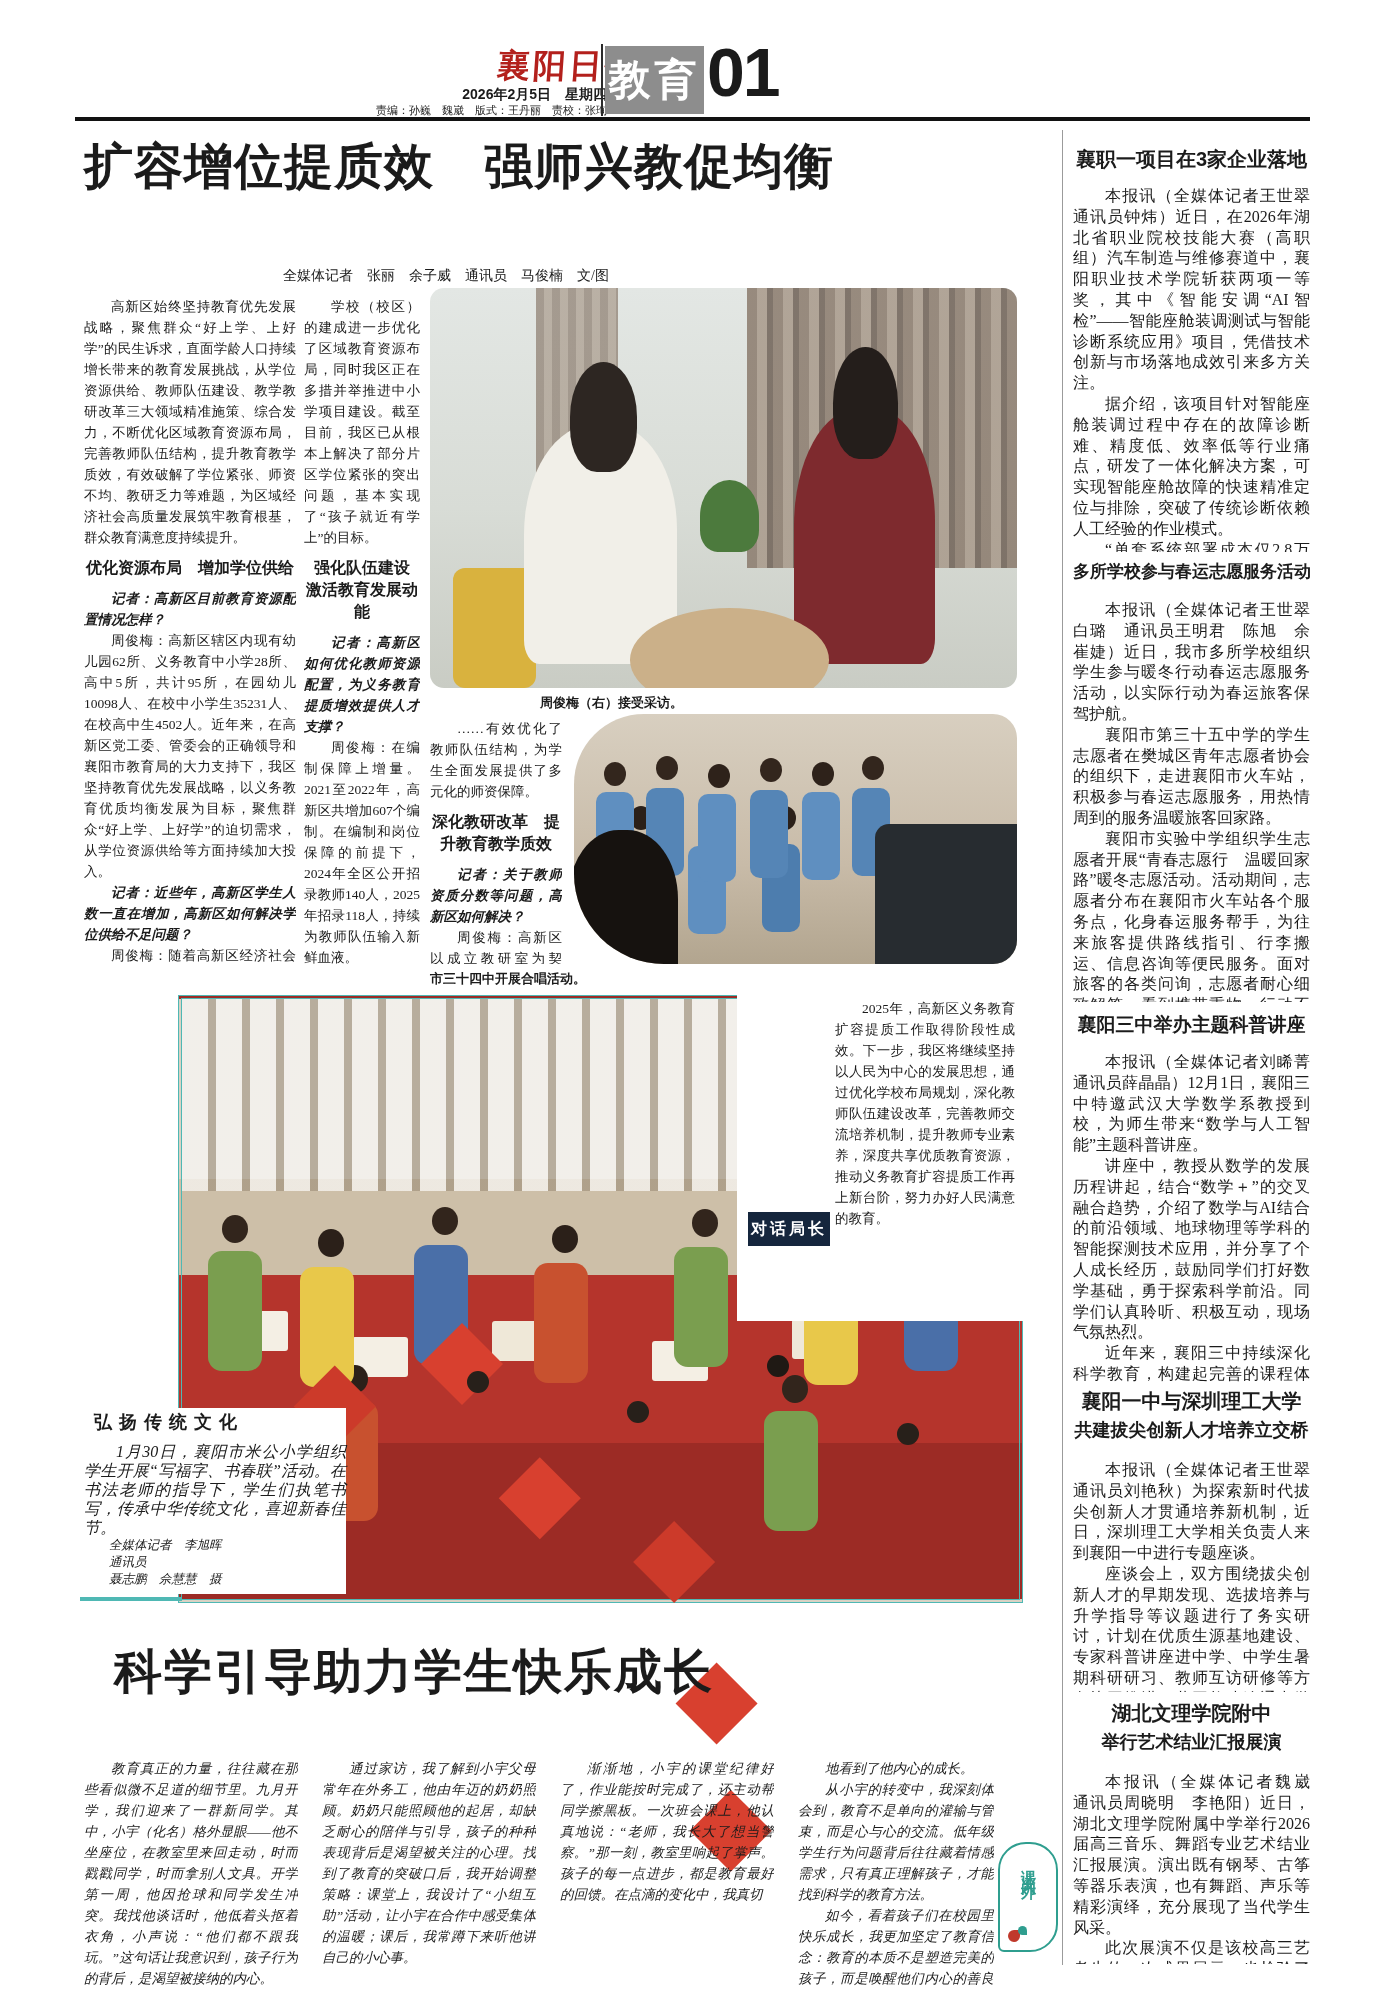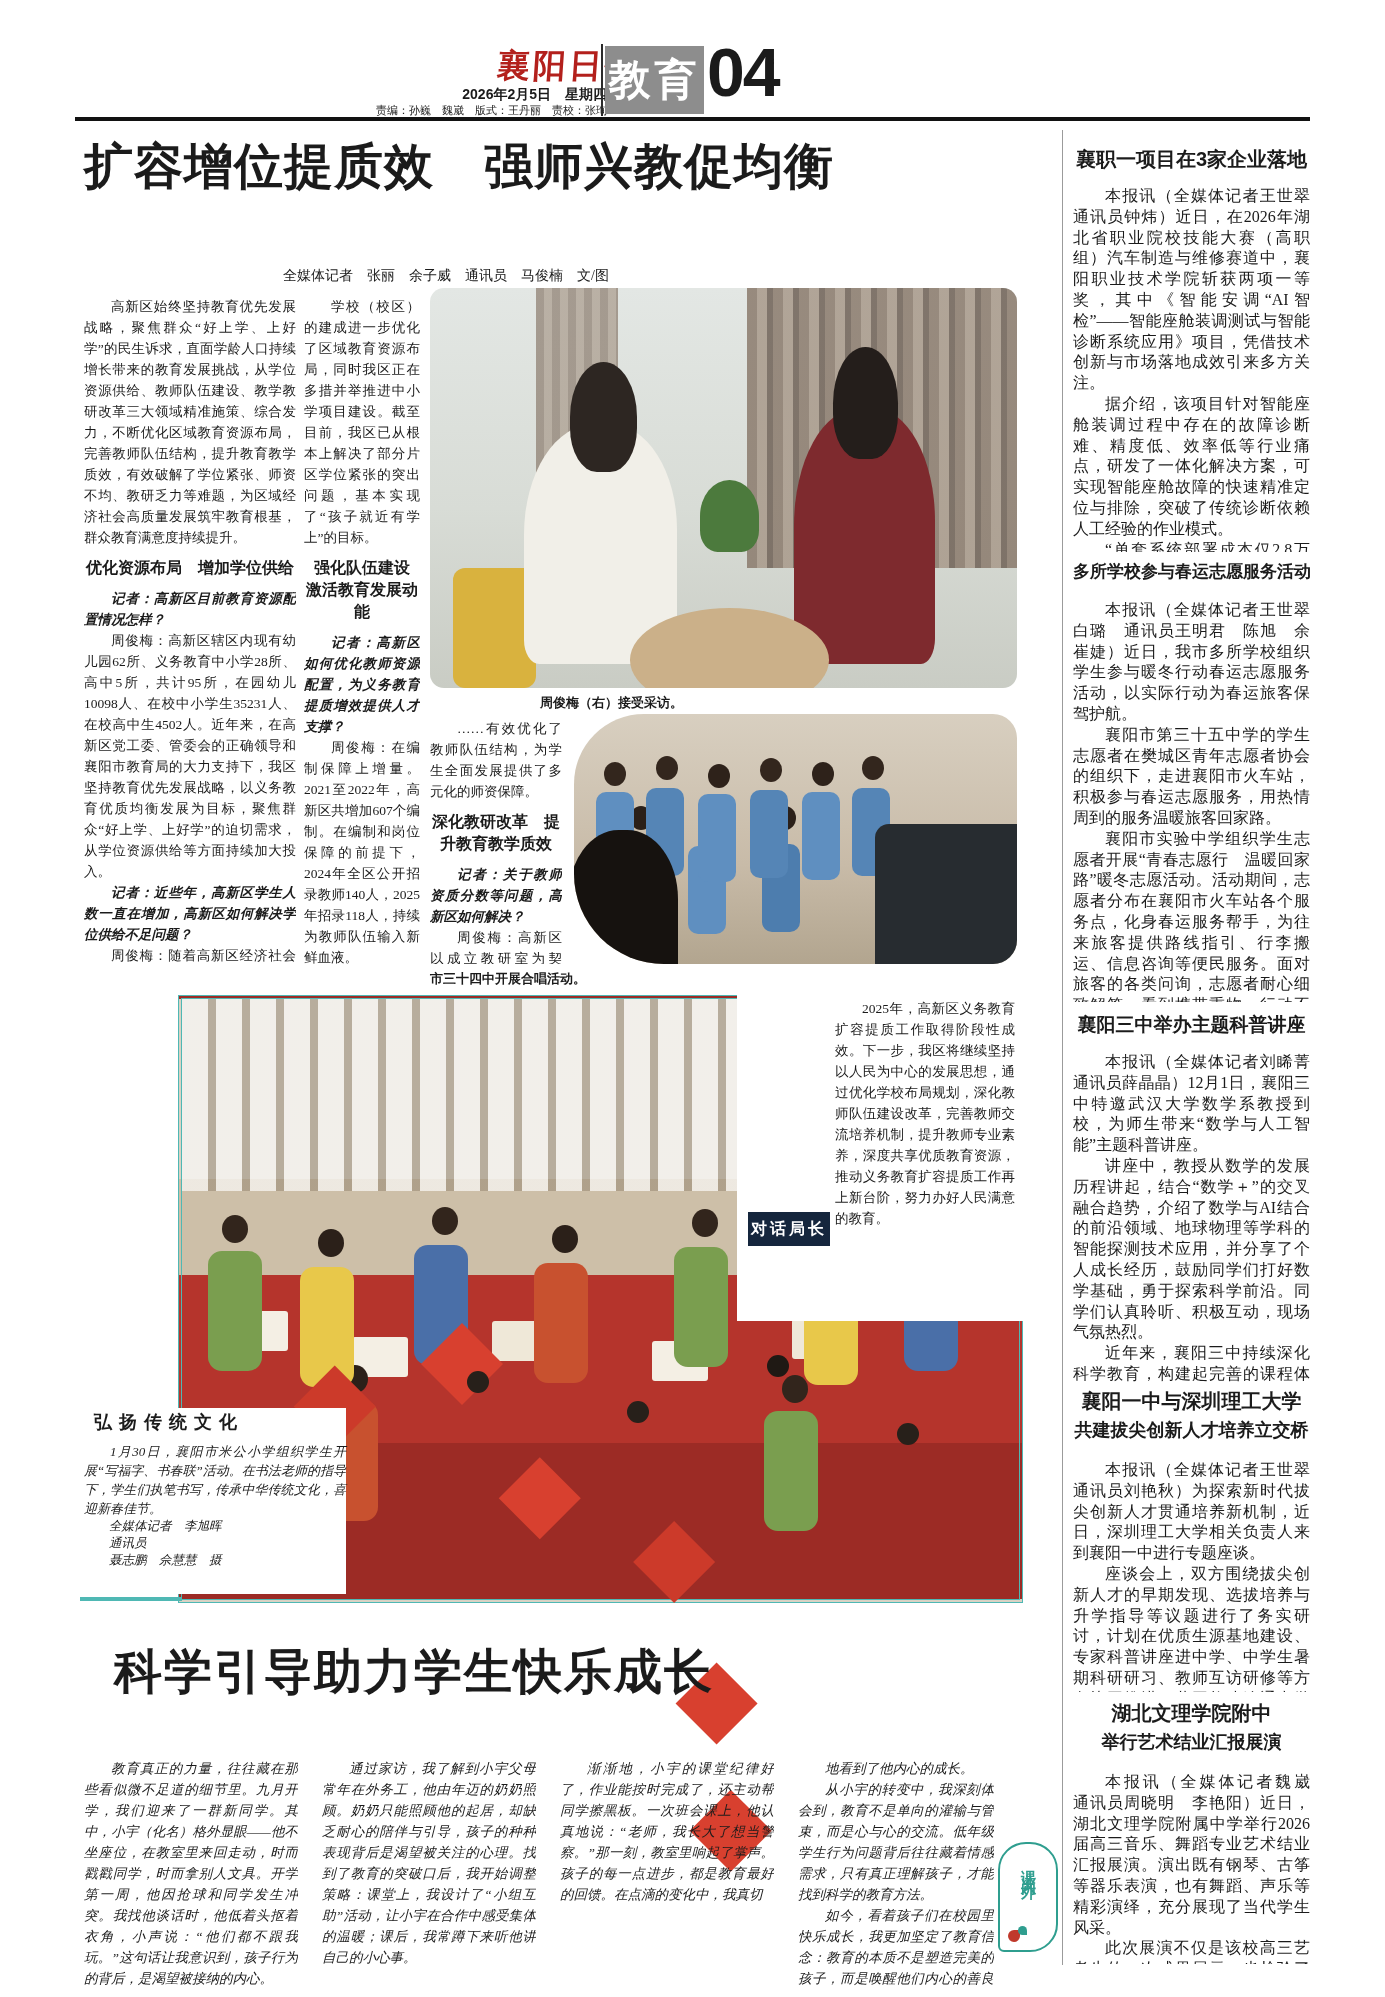--- a/index.html
+++ b/index.html
@@ -94,21 +94,21 @@
   .p3-fu{position:absolute;left:30%;top:56%;width:58px;height:58px;background:#d8402f;transform:rotate(45deg);
       box-shadow:150px 40px #d8402f,290px -10px #cc3a2a,420px 60px #d8402f,-60px 120px #cc3a2a,520px 140px #d8402f;}
   .p3-ink{position:absolute;left:34%;top:62%;width:22px;height:22px;background:#27201a;border-radius:50%;
       box-shadow:160px 30px #27201a,300px -16px #1f1914,430px 52px #27201a;}
   .cutout{position:absolute;right:-4px;top:-4px;width:286px;height:326px;background:#fff;}
 
   
   .culture-panel{left:84px;top:1408px;width:262px;height:186px;background:#fff;}
   .culture-title{font-family:"Liberation Sans","DejaVu Sans",sans-serif;font-weight:bold;font-size:18px;
       letter-spacing:7px;margin:2px 0 8px 10px;}
-  .culture-body{font-size:13px;line-height:19px;font-style:italic;text-align:justify;text-indent:2em;margin:0;}
+  .culture-body{font-size:16px;line-height:19px;font-style:italic;text-align:justify;text-indent:2em;margin:0;}
   .culture-credit{font-size:12.5px;font-style:italic;margin:0;padding-left:2em;}
   .teal-rule-left{left:80px;top:1597px;width:102px;height:4px;background:#4fb8b4;}
 
   
   .bottom-title{left:84px;top:1640px;width:660px;text-align:center;font-size:48px;font-weight:bold;letter-spacing:2px;}
   .bottom-byline{left:84px;top:1700px;width:660px;text-align:center;font-size:14px;}
   .bcol{top:1758px;height:228px;font-style:italic;}
   .bcol1{left:84px;width:214px;}  .bcol2{left:322px;width:214px;}
   .bcol3{left:560px;width:214px;} .bcol4{left:798px;width:196px;}
   .stamp{left:998px;top:1842px;width:56px;height:106px;border:2px solid #2f9e8f;
@@ -140,21 +140,21 @@
 </head>
 <body>
 
 <div id="page">
 
   <div class="abs masthead">襄阳日报</div>
   <div class="abs date-line sans">2026年2月5日　星期四</div>
   <div class="abs staff-line sans">责编：孙巍　魏崴　版式：王丹丽　责校：张珣</div>
   <div class="abs hdr-vline"></div>
   <div class="abs section-box sans">教育</div>
-  <div class="abs page-num sans">04</div>
+  <div class="abs page-num sans">01</div>
   <div class="abs top-rule"></div>
 
   <div class="abs headline sans">扩容增位提质效　强师兴教促均衡</div>
   <div class="abs byline">全媒体记者　张丽　余子威　通讯员　马俊楠　文/图</div>
 
   <div class="abs ncol col1">
       <p class="li-p">高新区始终坚持教育优先发展战略，聚焦群众“好上学、上好学”的民生诉求，直面学龄人口持续增长带来的教育发展挑战，从学位资源供给、教师队伍建设、教学教研改革三大领域精准施策、综合发力，不断优化区域教育资源布局，完善教师队伍结构，提升教育教学质效，有效破解了学位紧张、师资不均、教研乏力等难题，为区域经济社会高质量发展筑牢教育根基，群众教育满意度持续提升。</p>
       <p class="li-h">优化资源布局　增加学位供给</p>
       <p class="li-q">记者：高新区目前教育资源配置情况怎样？</p>
       <p class="li-p">周俊梅：高新区辖区内现有幼儿园62所、义务教育中小学28所、高中5所，共计95所，在园幼儿10098人、在校中小学生35231人、在校高中生4502人。近年来，在高新区党工委、管委会的正确领导和襄阳市教育局的大力支持下，我区坚持教育优先发展战略，以义务教育优质均衡发展为目标，聚焦群众“好上学、上好学”的迫切需求，从学位资源供给等方面持续加大投入。</p>

